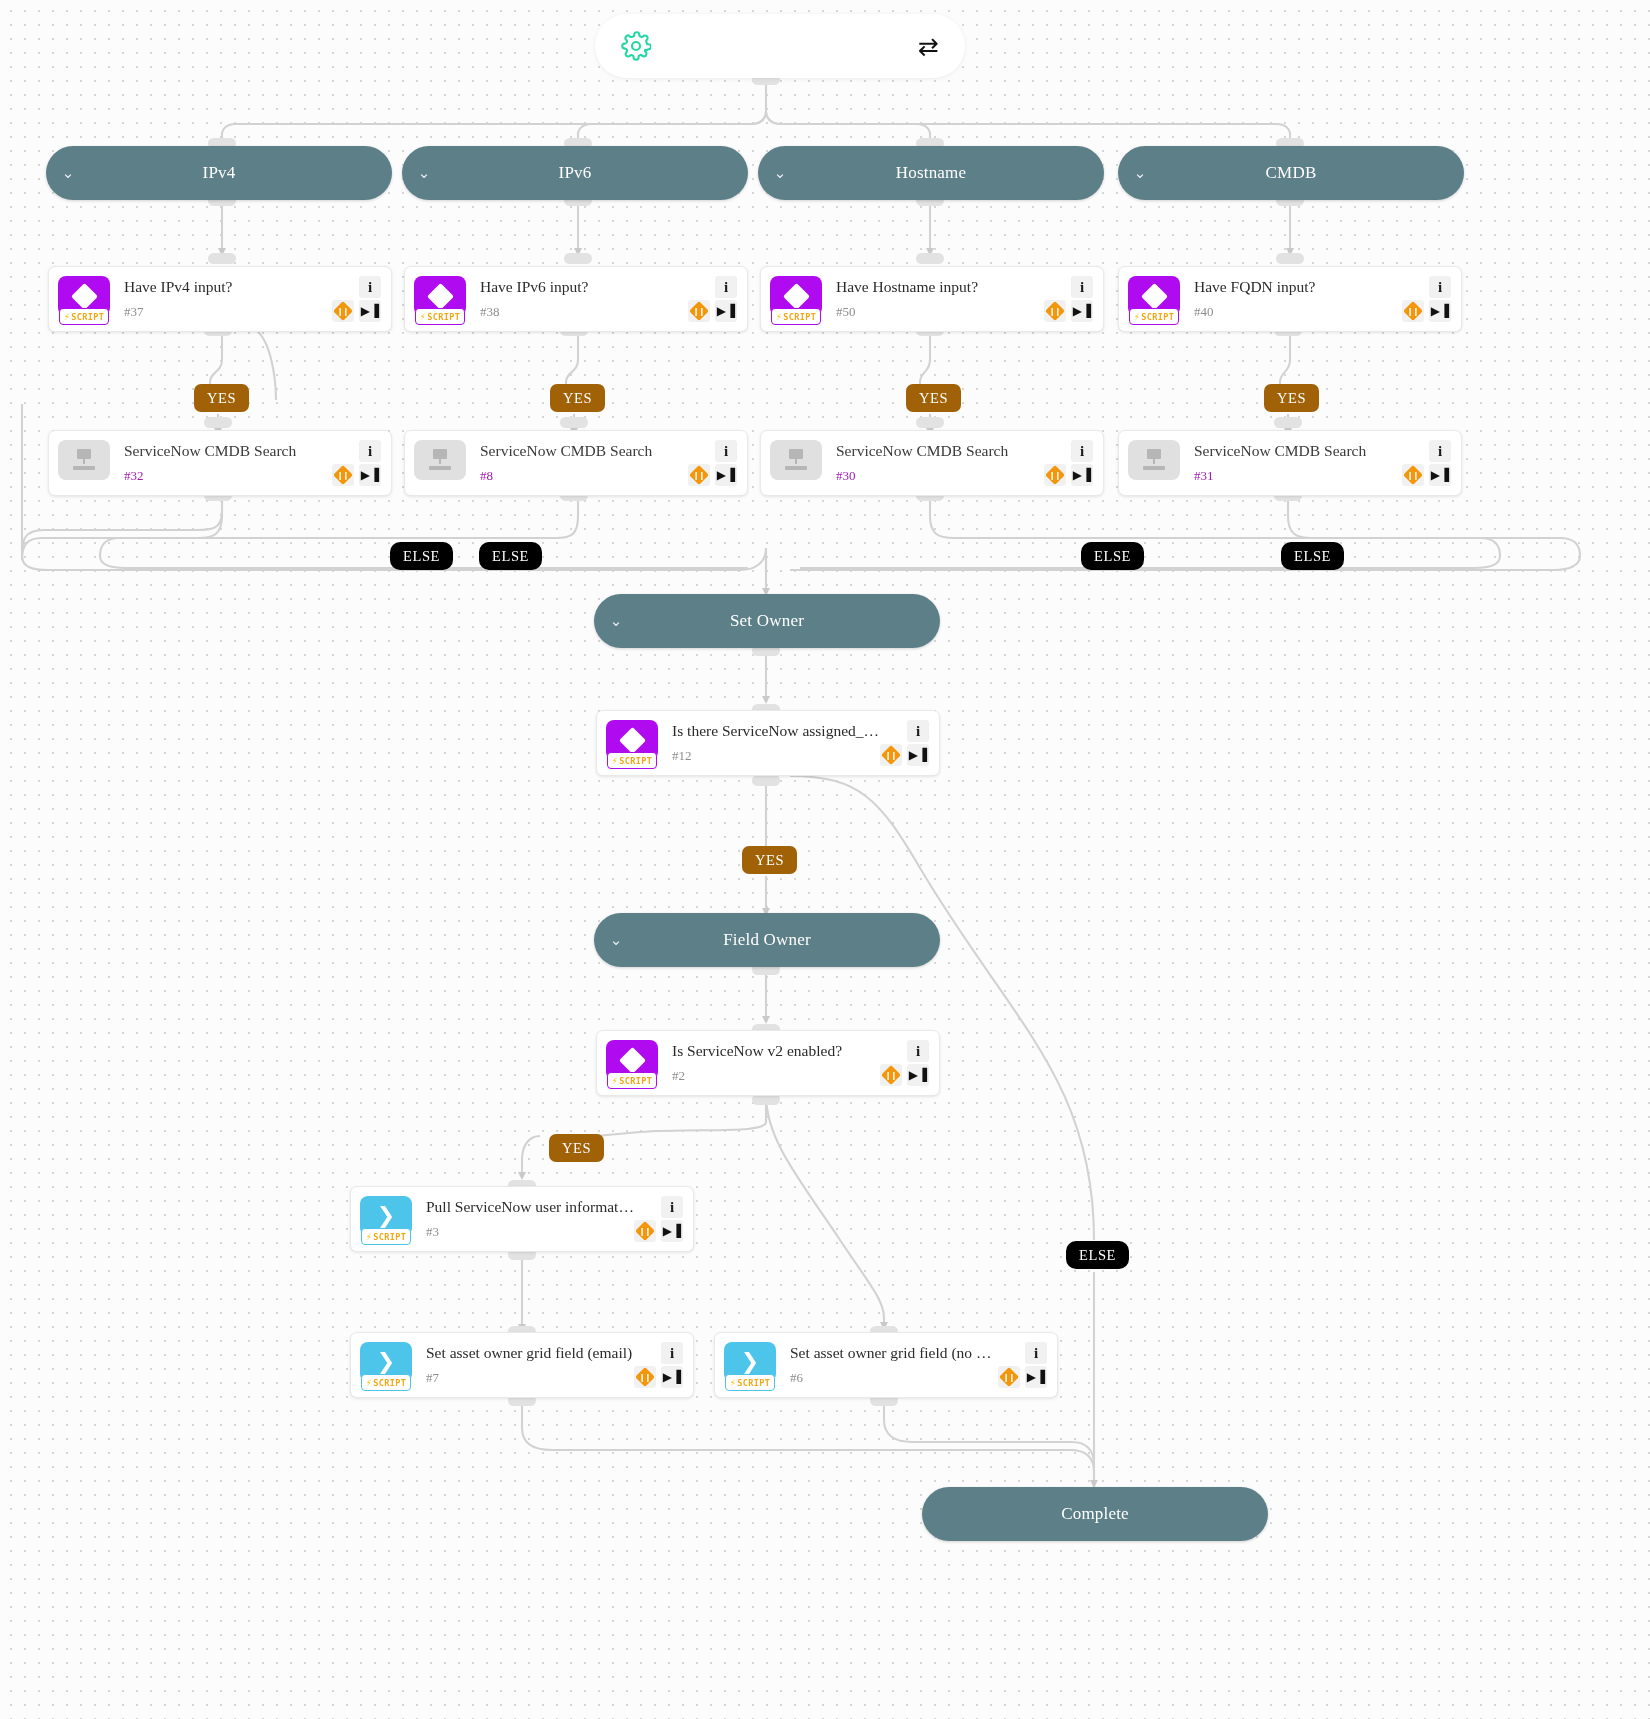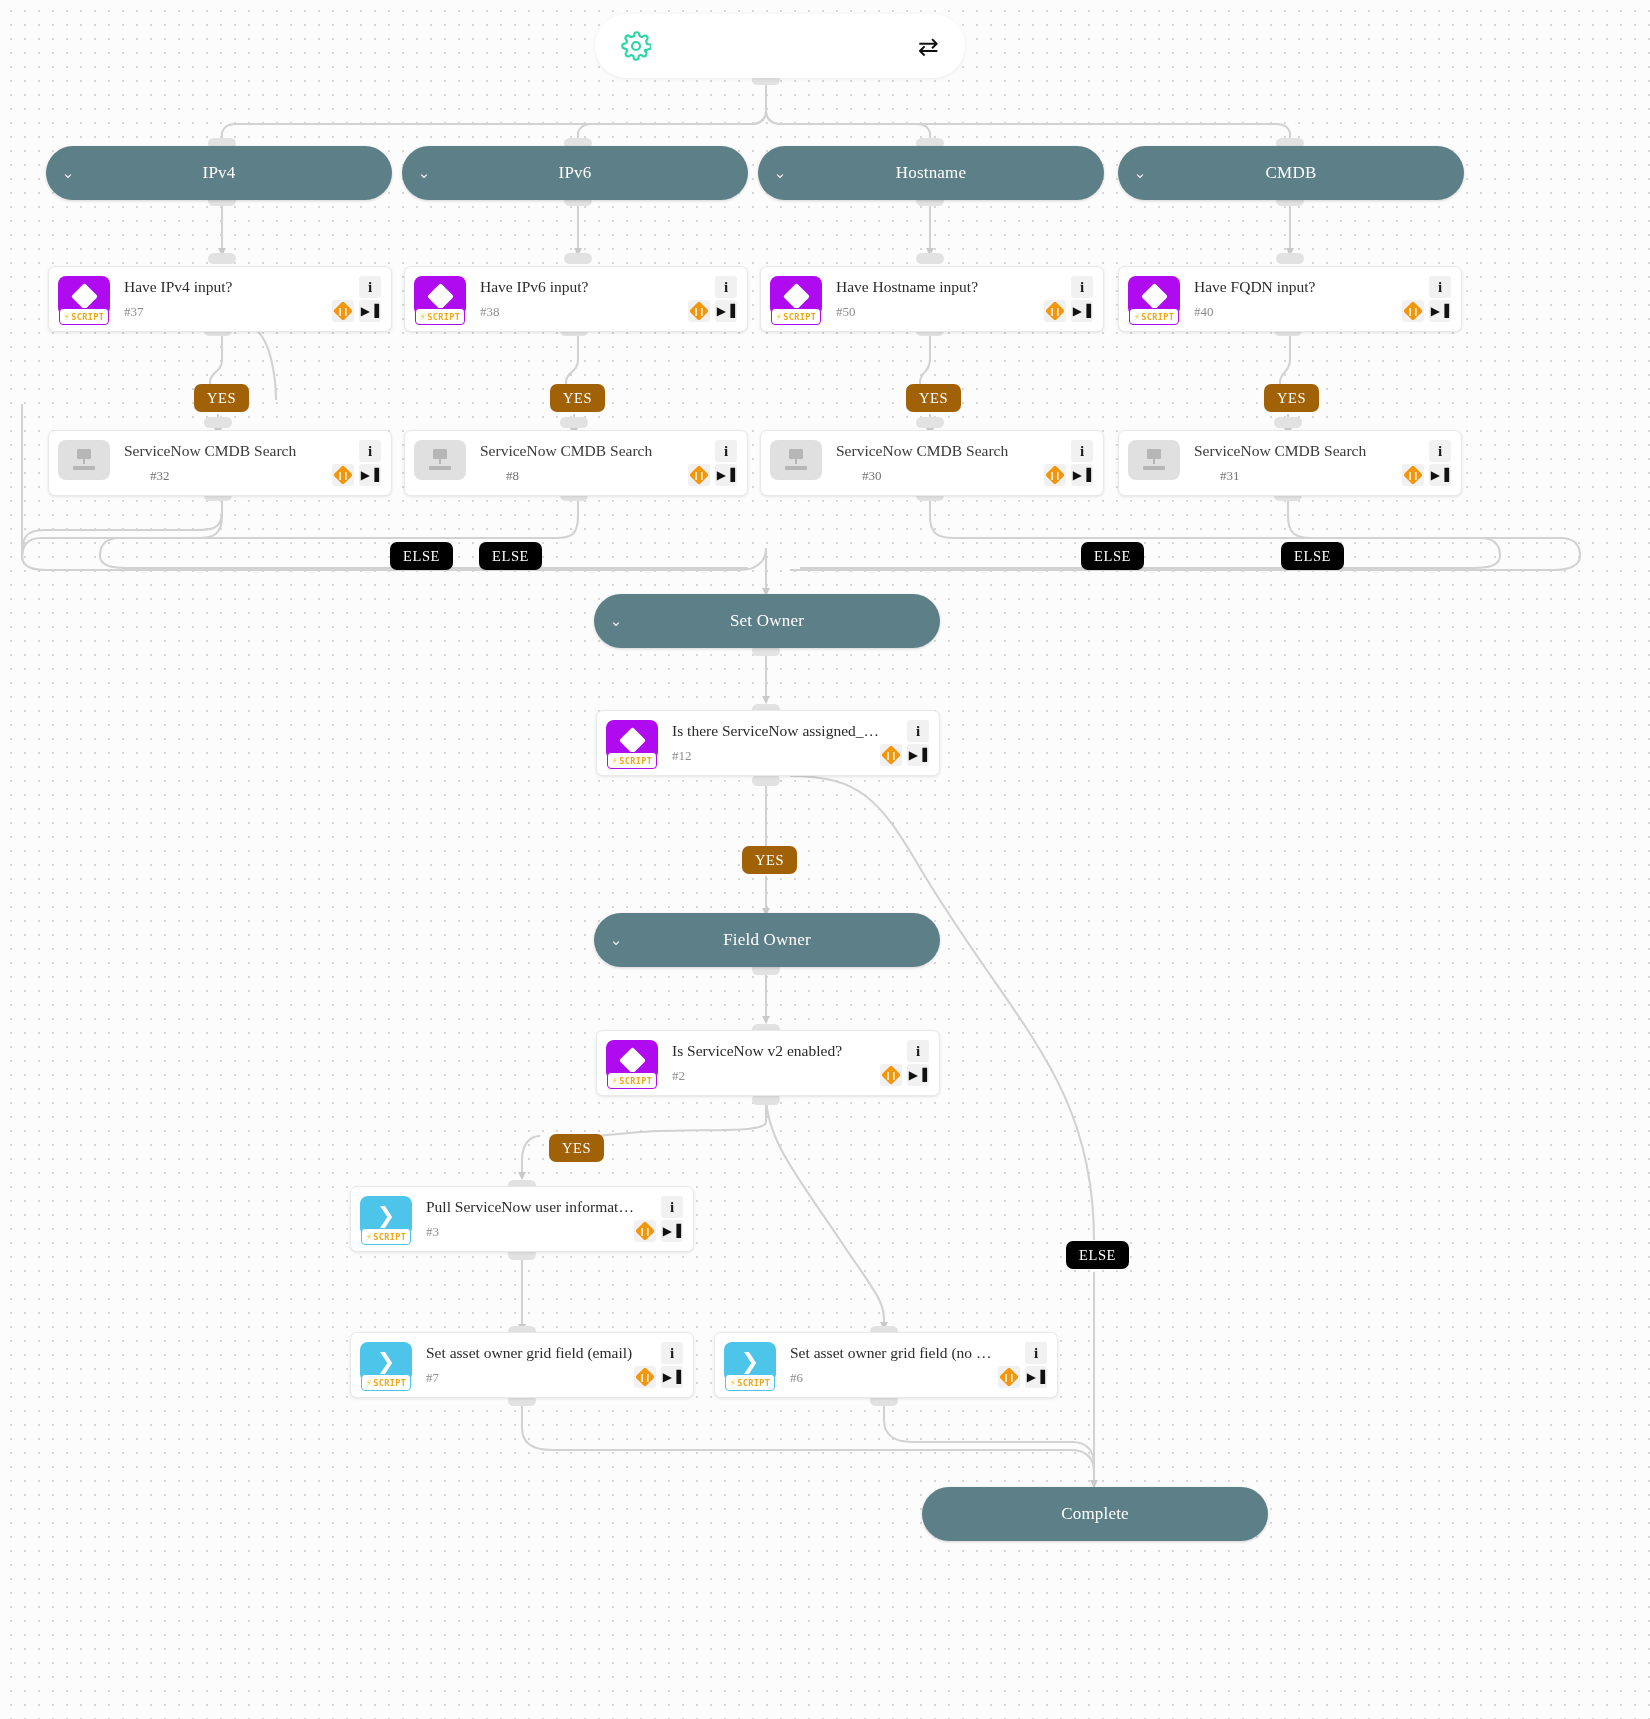--- a/index.html
+++ b/index.html
@@ -100,21 +100,21 @@
   .script-badge.bb { border:1.5px solid #4dc4ea; }
   .script-badge .bolt { color:#f5c518; font-size:10px; line-height:1; }
 
   .card .body { flex:1 1 auto; padding-left:14px; display:flex; flex-direction:column; justify-content:space-between; min-width:0; }
   .card .title {
     font-size:15.5px; color:#2b2b2b; white-space:nowrap; overflow:hidden; text-overflow:ellipsis;
     line-height:1.1; padding-top:2px;
   }
   .card .subid { font-size:13px; color:#8d8d8d; padding-bottom:2px; }
   .card.greyed .title { color:#3a3a3a; }
-  .card.greyed .subid { color:#737373;margin-left:26px; }
+  .card.greyed .subid { color:#a21caf; }
 
   .card .tools { flex:0 0 auto; display:flex; flex-direction:column; justify-content:space-between; align-items:flex-end; }
   .tool-btn {
     width:22px; height:22px; border-radius:3px; background:#f1f1f1;
     display:flex; align-items:center; justify-content:center;
   }
   .tool-row { display:flex; gap:5px; }
   .info-i { font-family:"Liberation Serif", serif; font-weight:bold; font-size:15px; color:#1b1b1b; line-height:1; }
   .pause-diamond {
     width:14px; height:14px; background:#f2960c; transform:rotate(45deg);
@@ -142,21 +142,21 @@
   
   .elbl {
     position:absolute;
     display:flex; align-items:center; justify-content:center;
     font-size:14.5px; letter-spacing:.6px;
     height:28px; padding:0 13px;
     border-radius:7px;
     color:#ffffff;
   }
   .elbl.yes  { background:#a16207; }
-  .elbl.else { background:#000000; }
+  .elbl.else { background:#000000;border-radius:10px; }
 
   
   .nub {
     position:absolute; width:28px; height:11px; border-radius:6px; background:#e2e2e2;
   }
 </style>
 </head>
 <body>
 
 <div id="canvas"></div>

